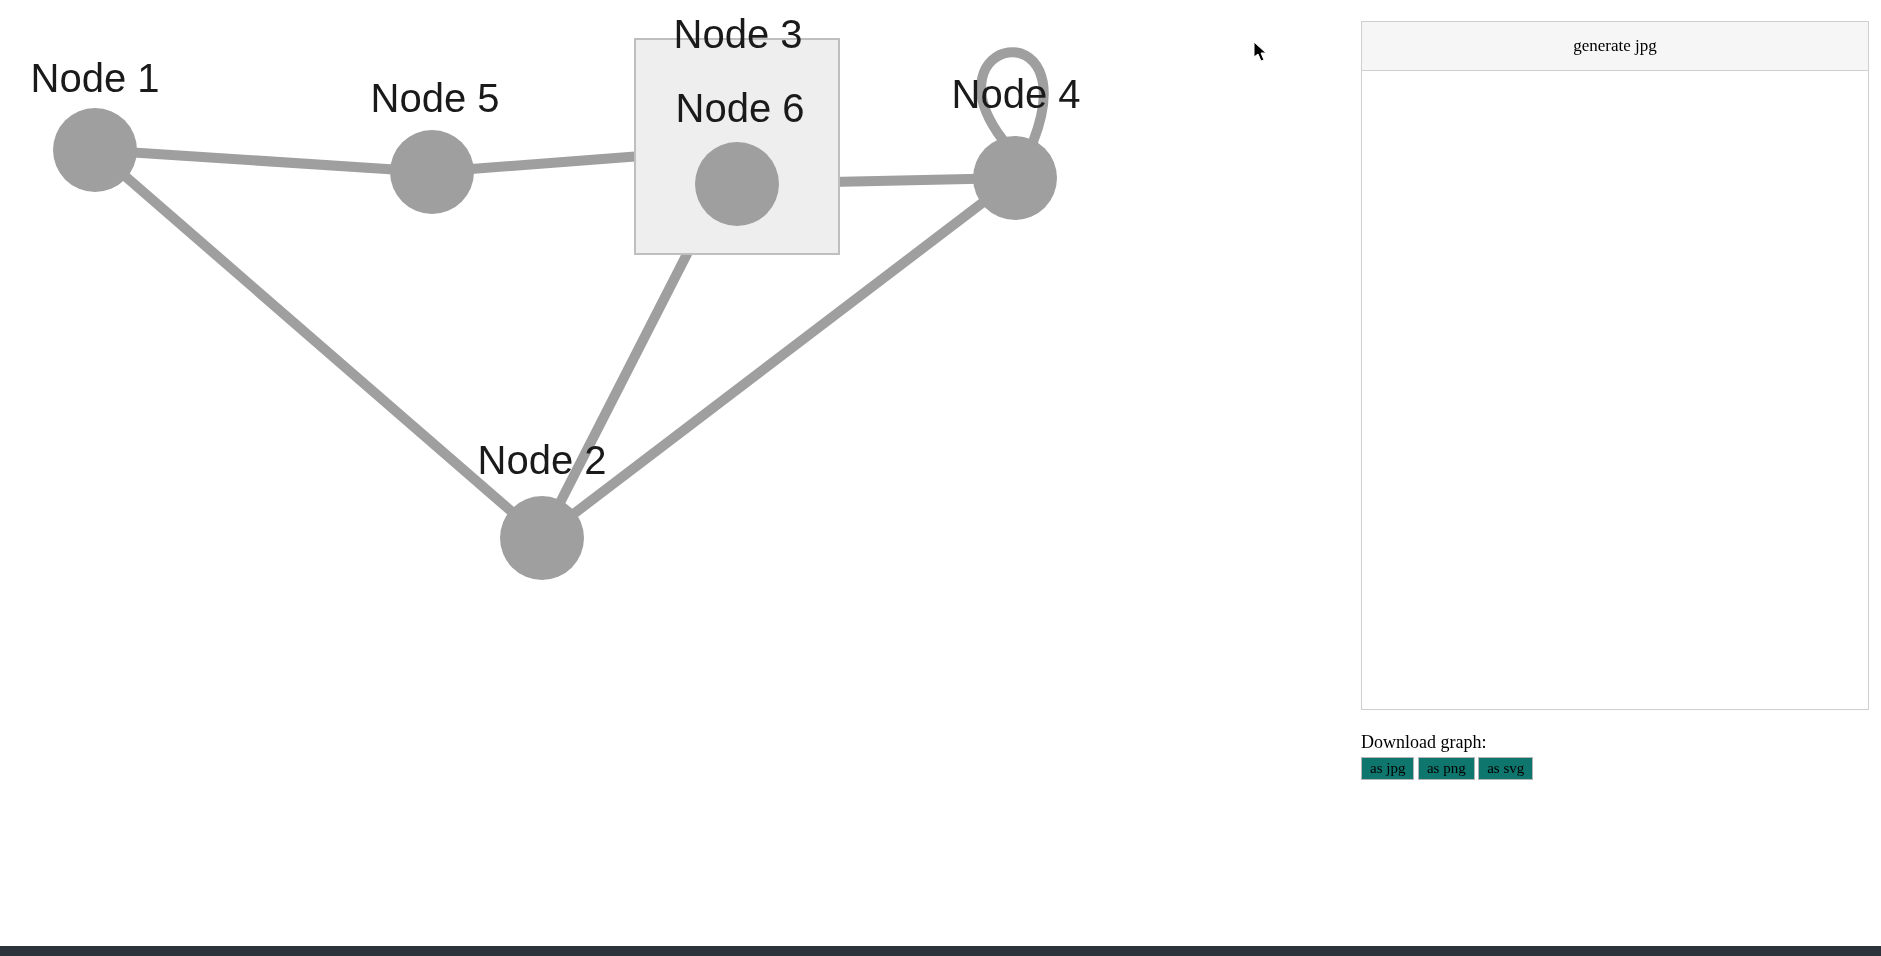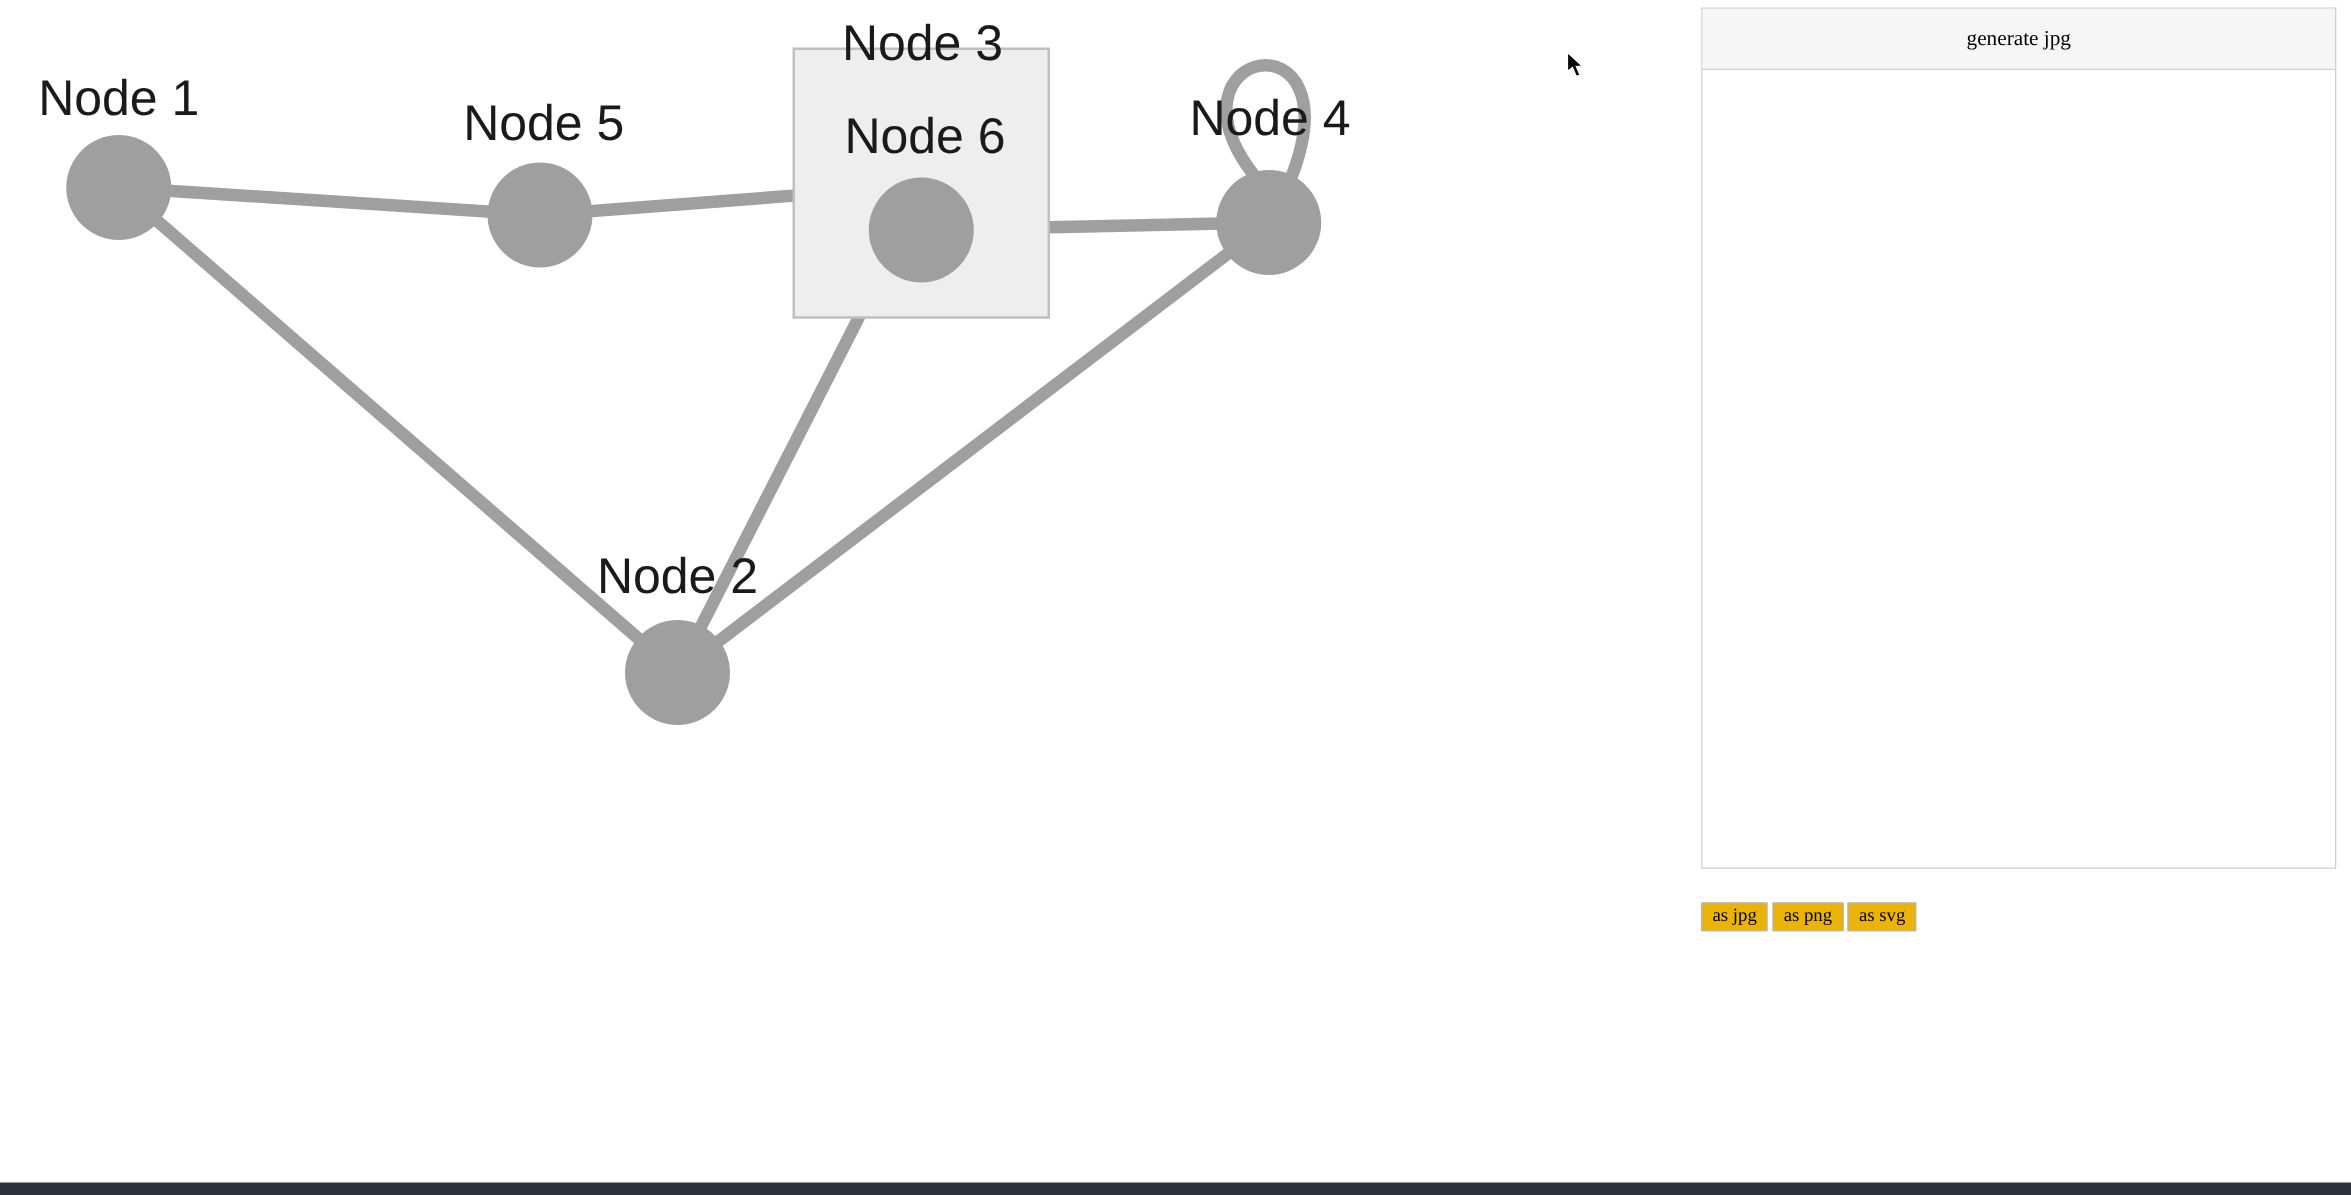--- a/index.html
+++ b/index.html
@@ -21,21 +21,21 @@
     position: relative;
     flex: 1 1 auto;
     background: #ffffff;
   }
   .canvas-area svg {
     position: absolute;
     top: 0; left: 0;
   }
   .side-panel {
     width: 520px;
-    padding: 6px 12px 12px 0;
+    padding: 21px 12px 12px 0;
     box-sizing: border-box;
     display: flex;
     flex-direction: column;
     margin-left: 11px;
   }
   .tab-row {
     display: flex;
     border: 1px solid #cfcfcf;
     border-bottom: none;
     background: #f5f5f5;
@@ -64,21 +64,21 @@
     font-family: "Times New Roman", serif;
     font-size: 18px;
   }
   .dl-buttons {
     margin-top: 4px;
   }
   .dl-btn {
     font-size: 15px;
     font-family: "Times New Roman", serif;
     padding: 2px 8px;
-    background: #eab308;
+    background: #0f766e;
     border: 1px solid #b5b5b5;
     cursor: pointer;
     margin-right: -1px;
   }
   .footer-bar {
     position: absolute;
     left: 0;
     bottom: 0;
     width: 100%;
     height: 10px;
@@ -126,20 +126,21 @@
         </g>
       </svg>
   </div>
 
   <div class="side-panel">
     <div class="tab-row">
       <div class="tab">generate jpg</div>
     </div>
     <div class="output-box"></div>
     <div class="download-section">
+      <div>Download graph:</div>
       <div class="dl-buttons">
         <button class="dl-btn">as jpg</button>
         <button class="dl-btn">as png</button>
         <button class="dl-btn">as svg</button>
       </div>
     </div>
   </div>
 
 </div>
 

